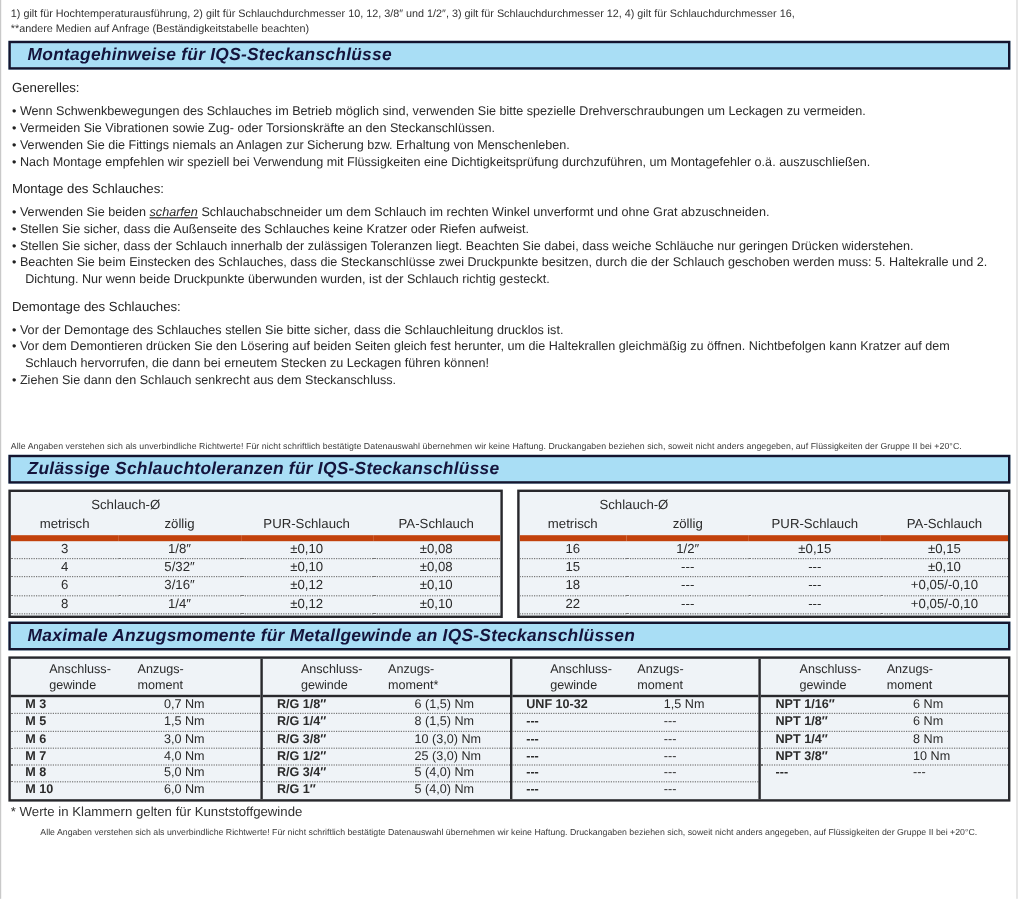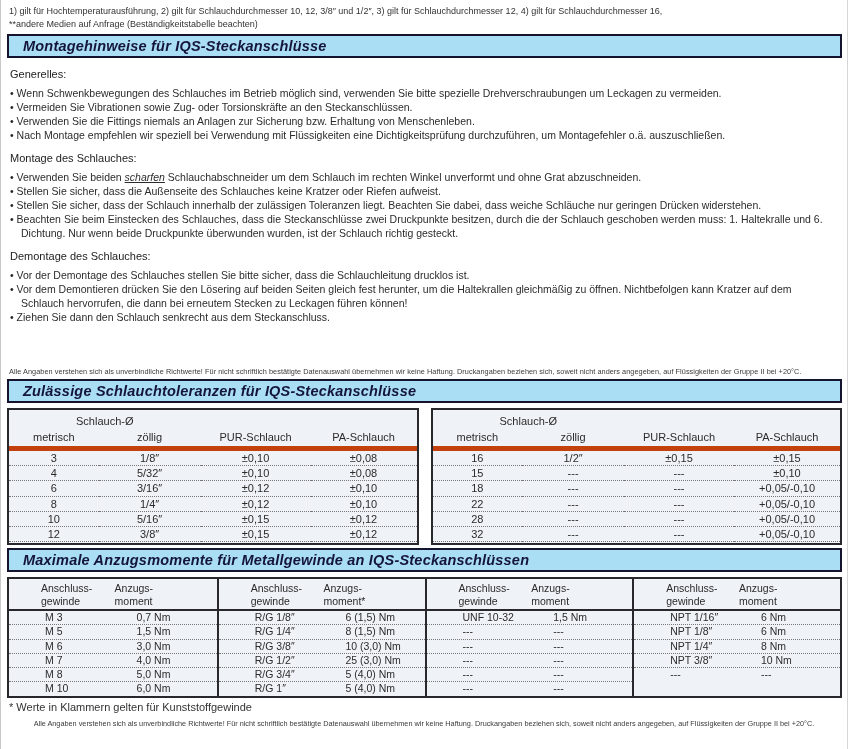--- a/index.html
+++ b/index.html
@@ -39,21 +39,21 @@
   .u { text-decoration: underline; font-style: italic; }
 
   .tiny-note { font-size: 7.3px; color: #3a3a3a; line-height: 9px; }
   .tiny-note.first { margin-top: 43px; padding: 0 4px 0 8px; letter-spacing: 0.05px; }
   .tiny-note.last { margin-top: 6px; text-align: center; padding: 0 14px; }
 
   
   .tol-wrap { display: flex; gap: 12px; margin: 5px 5px 0 6px; }
   .tol-box {
     flex: 1 1 50%;
-    height: 137px;
+    height: 107px;
     border: 2px solid #28282c;
     background: #eff3f7;
     overflow: hidden;
   }
   table { border-collapse: collapse; width: 100%; }
   .tol-box th, .tol-box td { font-weight: 400; font-size: 11px; text-align: center; padding: 0; }
   .tol-box .hrow1 th { padding-top: 4px; line-height: 15px; }
   .tol-box .hrow2 th { line-height: 17px; border-bottom: 5px solid #c2410c; }
   .tol-box td { line-height: 14.2px; border-bottom: 1px dotted #777; }
   .tol-box tr.no-sep td { border-bottom: none; }
@@ -72,21 +72,21 @@
   .tq-head {
     display: grid; grid-template-columns: 46% 54%;
     border-bottom: 2px solid #28282c;
     padding: 3px 0 2px 0;
   }
   .tq-head div { font-size: 10.5px; line-height: 12.5px; padding-left: 32px; }
   .tq-head div.m { padding-left: 10px; }
   .tq-row { display: grid; grid-template-columns: 46% 54%; border-bottom: 1px dotted #777; }
   .tq-row:last-child { border-bottom: none; }
   .tq-row div { font-size: 10.5px; line-height: 13.3px; }
-  .tq-row .g { padding-left: 36px; }
+  .tq-row .g { padding-left: 12px; font-weight: bold; }
   .tq-row .m { padding-left: 32px; }
 
   .footnote { margin: 4px 12px 0 8px; font-size: 11px; color: #333; line-height: 11px; }
 </style>
 </head>
 <body>
 
 <div class="top-notes">
   <div>1) gilt für Hochtemperaturausführung, 2) gilt für Schlauchdurchmesser 10, 12, 3/8″ und 1/2″, 3) gilt für Schlauchdurchmesser 12, 4) gilt für Schlauchdurchmesser 16,</div>
   <div>**andere Medien auf Anfrage (Beständigkeitstabelle beachten)</div>
@@ -103,21 +103,21 @@
     <li>Vermeiden Sie Vibrationen sowie Zug- oder Torsionskräfte an den Steckanschlüssen.</li>
     <li>Verwenden Sie die Fittings niemals an Anlagen zur Sicherung bzw. Erhaltung von Menschenleben.</li>
     <li>Nach Montage empfehlen wir speziell bei Verwendung mit Flüssigkeiten eine Dichtigkeitsprüfung durchzuführen, um Montagefehler o.ä. auszuschließen.</li>
   </ul>
 
   <h3>Montage des Schlauches:</h3>
   <ul>
     <li><span>Verwenden Sie beiden</span> <span class="u">scharfen</span> <span>Schlauchabschneider um dem Schlauch im rechten Winkel unverformt und ohne Grat abzuschneiden.</span></li>
     <li>Stellen Sie sicher, dass die Außenseite des Schlauches keine Kratzer oder Riefen aufweist.</li>
     <li>Stellen Sie sicher, dass der Schlauch innerhalb der zulässigen Toleranzen liegt. Beachten Sie dabei, dass weiche Schläuche nur geringen Drücken widerstehen.</li>
-    <li>Beachten Sie beim Einstecken des Schlauches, dass die Steckanschlüsse zwei Druckpunkte besitzen, durch die der Schlauch geschoben werden muss: 1. Haltekralle und 6. Dichtung. Nur wenn beide Druckpunkte überwunden wurden, ist der Schlauch richtig gesteckt.</li>
+    <li>Beachten Sie beim Einstecken des Schlauches, dass die Steckanschlüsse zwei Druckpunkte besitzen, durch die der Schlauch geschoben werden muss: 5. Haltekralle und 2. Dichtung. Nur wenn beide Druckpunkte überwunden wurden, ist der Schlauch richtig gesteckt.</li>
   </ul>
 
   <h3>Demontage des Schlauches:</h3>
   <ul>
     <li>Vor der Demontage des Schlauches stellen Sie bitte sicher, dass die Schlauchleitung drucklos ist.</li>
     <li>Vor dem Demontieren drücken Sie den Lösering auf beiden Seiten gleich fest herunter, um die Haltekrallen gleichmäßig zu öffnen. Nichtbefolgen kann Kratzer auf dem Schlauch hervorrufen, die dann bei erneutem Stecken zu Leckagen führen können!</li>
     <li>Ziehen Sie dann den Schlauch senkrecht aus dem Steckanschluss.</li>
   </ul>
 </div>
 

